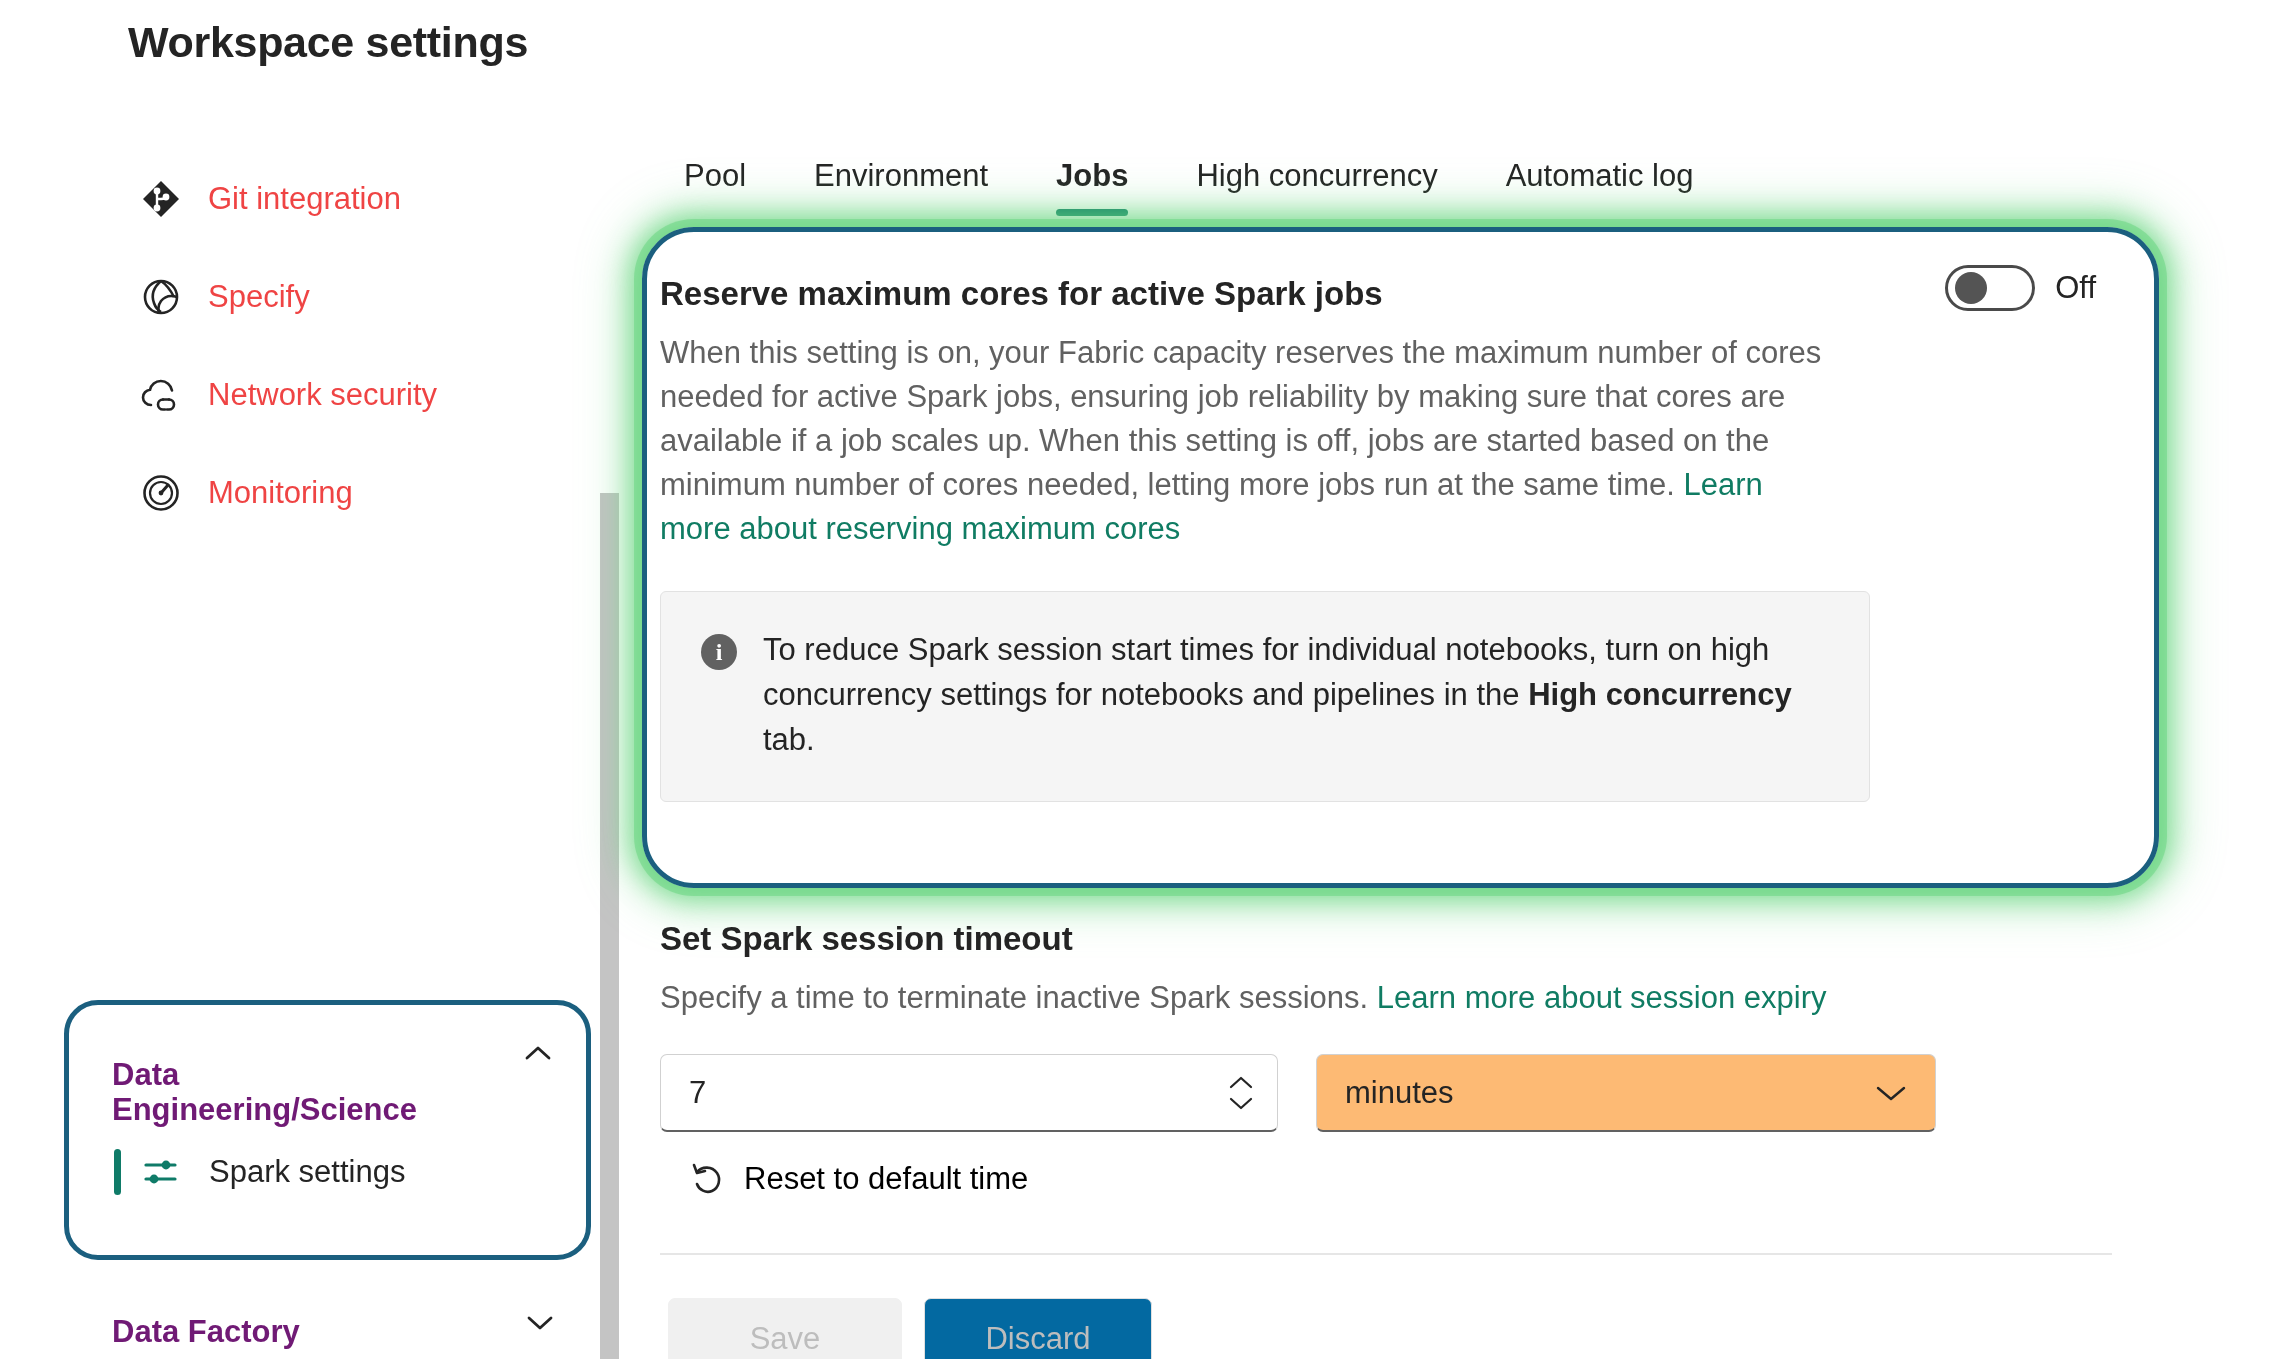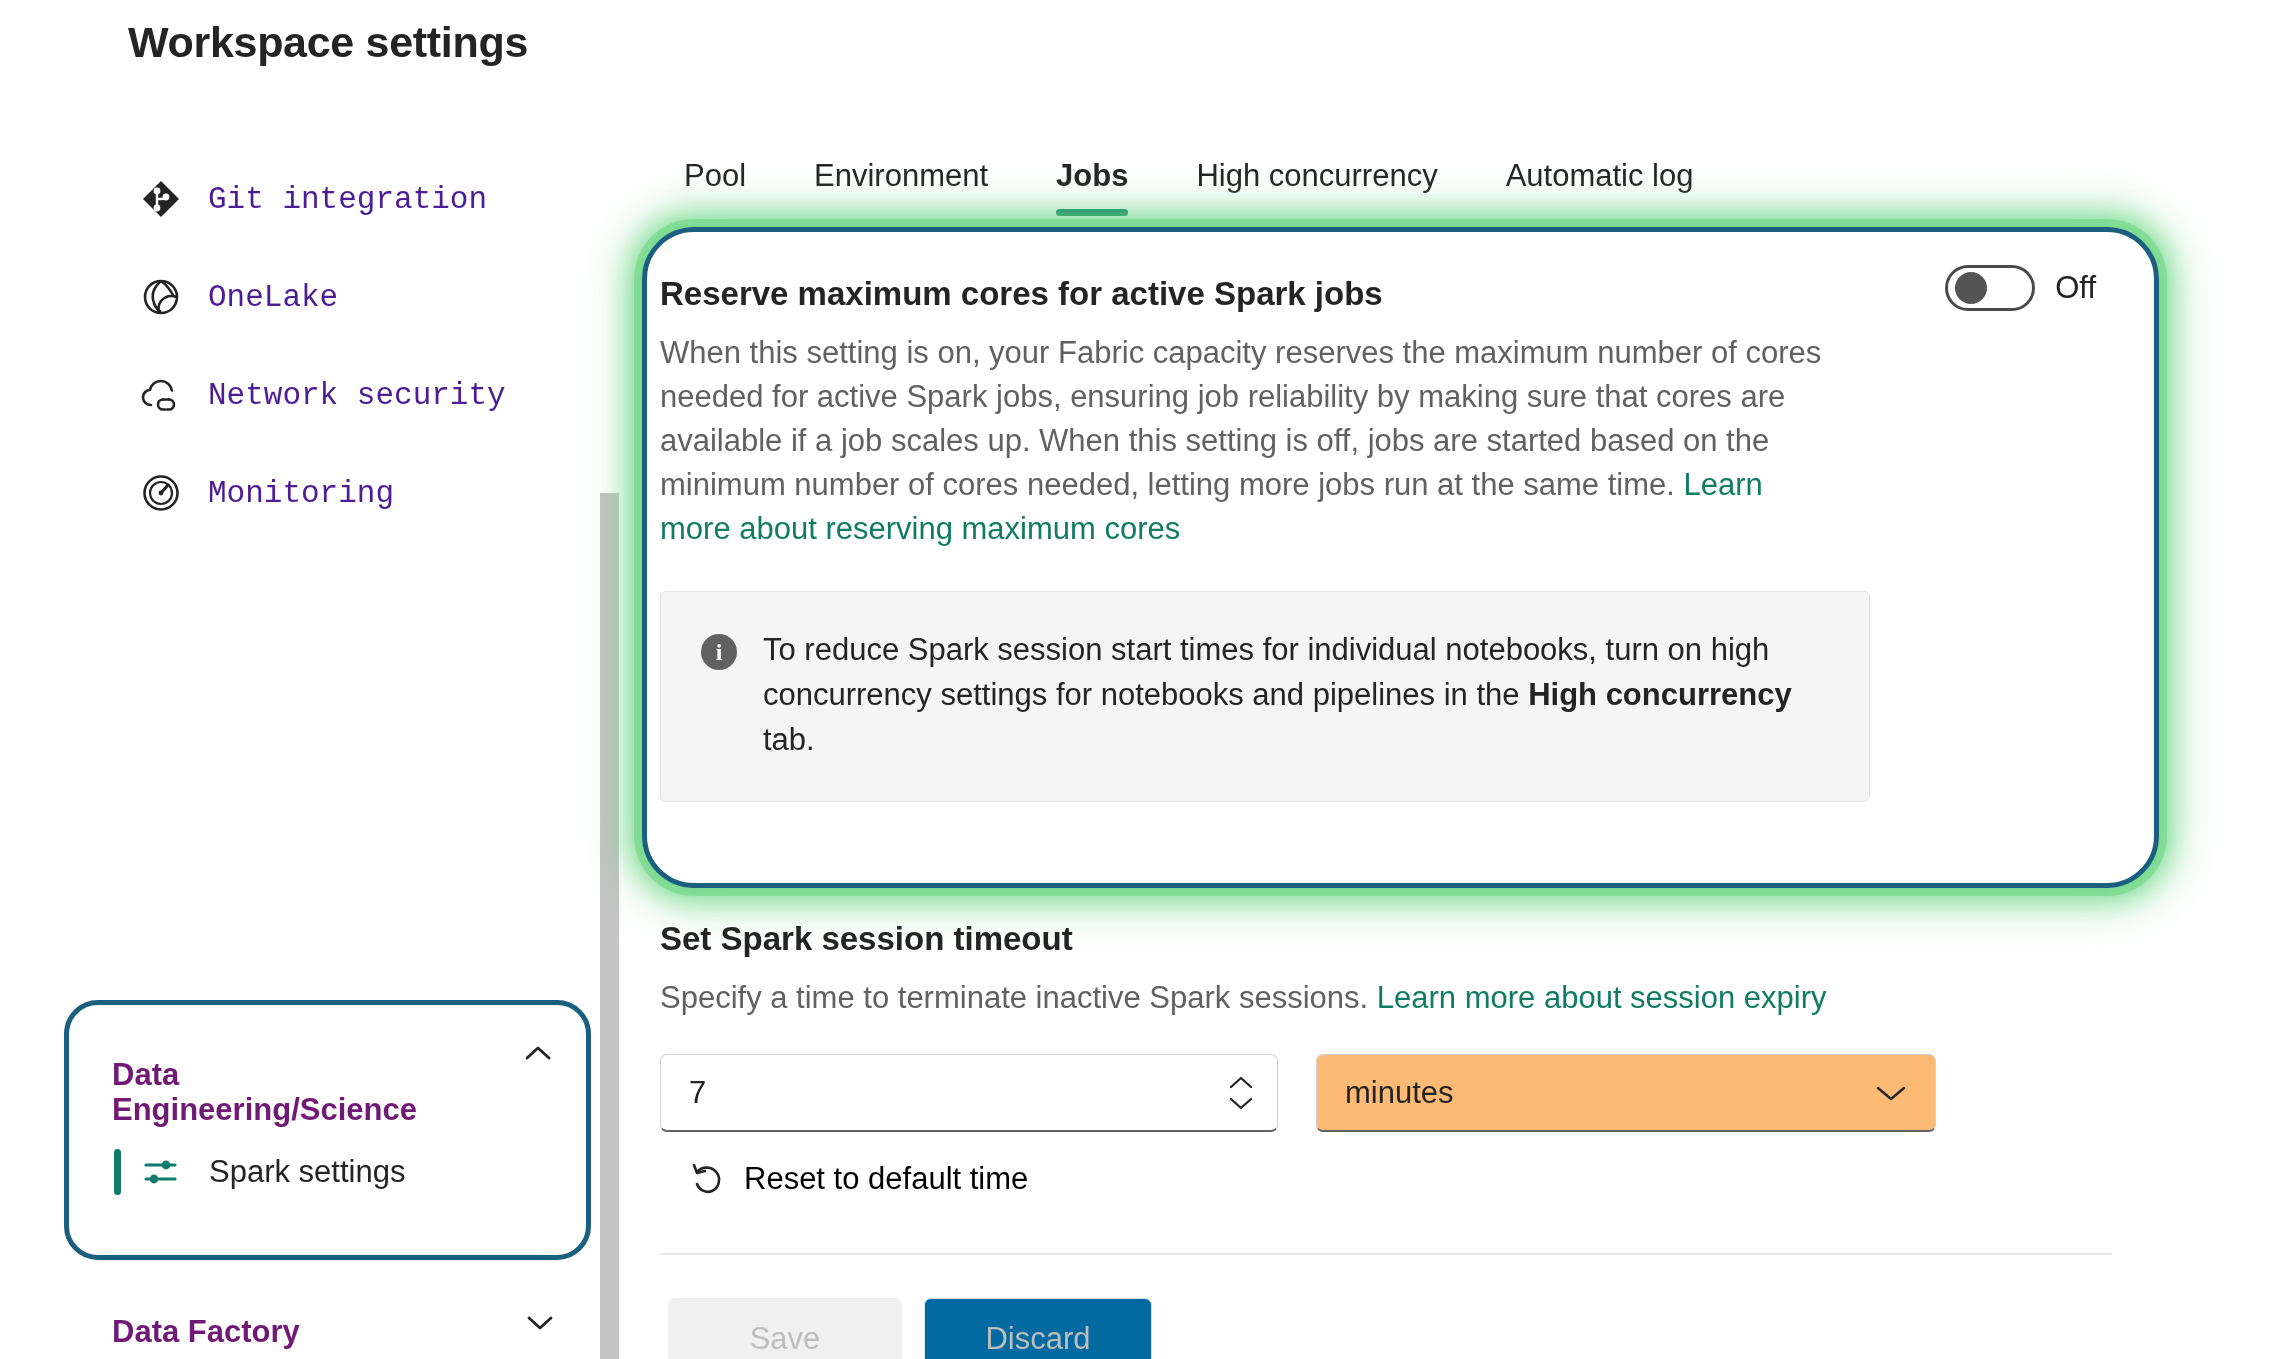--- a/index.html
+++ b/index.html
@@ -50,23 +50,22 @@
     height: 42px;
     flex: 0 0 42px;
     display: flex;
     align-items: center;
     justify-content: center;
     color: #242424;
   }
   .nav-icon svg { display: block; }
   .nav-label {
     font-size: 31px;
-    color: #4c1d95;
+    color: #ef4444;
     white-space: nowrap;
-    font-family: Liberation Mono, monospace;
   }
 
   
   .group-de {
     position: absolute;
     left: 64px;
     top: 1003px;
     width: 525px;
     padding: 26px 34px 30px 48px;
   }
@@ -446,21 +445,21 @@
 
     <div class="nav-item">
       <span class="nav-icon">
         <svg width="40" height="40" viewBox="0 0 40 40">
           <circle cx="20" cy="20" r="16" fill="none" stroke="#242424" stroke-width="2.6"></circle>
           <path d="M20 4 C13 10 10 18 13 26 C15 32 20 35 20 35" fill="none" stroke="#242424" stroke-width="2.6"></path>
           <path d="M36 20 C30 18 24 19 20 24 C17 28 17 34 18 36" fill="none" stroke="#242424" stroke-width="2.6"></path>
           <path d="M20 4 C26 8 30 14 33 20" fill="none" stroke="#242424" stroke-width="2.6"></path>
         </svg>
       </span>
-      <span class="nav-label">OneLake</span>
+      <span class="nav-label">Specify</span>
     </div>
 
 
     <div class="nav-item">
       <span class="nav-icon">
         <svg width="40" height="40" viewBox="0 0 40 40">
           <path d="M10 30 C5.5 30 2 26.6 2 22.4 C2 18.4 5 15.2 9 14.8 C10 9.8 14.4 6 19.8 6 C25.4 6 30 10 31 15.4" fill="none" stroke="#242424" stroke-width="2.6" stroke-linecap="round"></path>
           <path d="M22 24.5 L28 24.5" stroke="#242424" stroke-width="2.6" stroke-linecap="round"></path>
           <path d="M22 24.5 A5 5 0 0 0 17 29.5 A5 5 0 0 0 22 34.5 L24 34.5" fill="none" stroke="#242424" stroke-width="2.6" stroke-linecap="round"></path>
           <path d="M28 24.5 A5 5 0 0 1 33 29.5 A5 5 0 0 1 28 34.5 L26 34.5" fill="none" stroke="#242424" stroke-width="2.6" stroke-linecap="round"></path>

